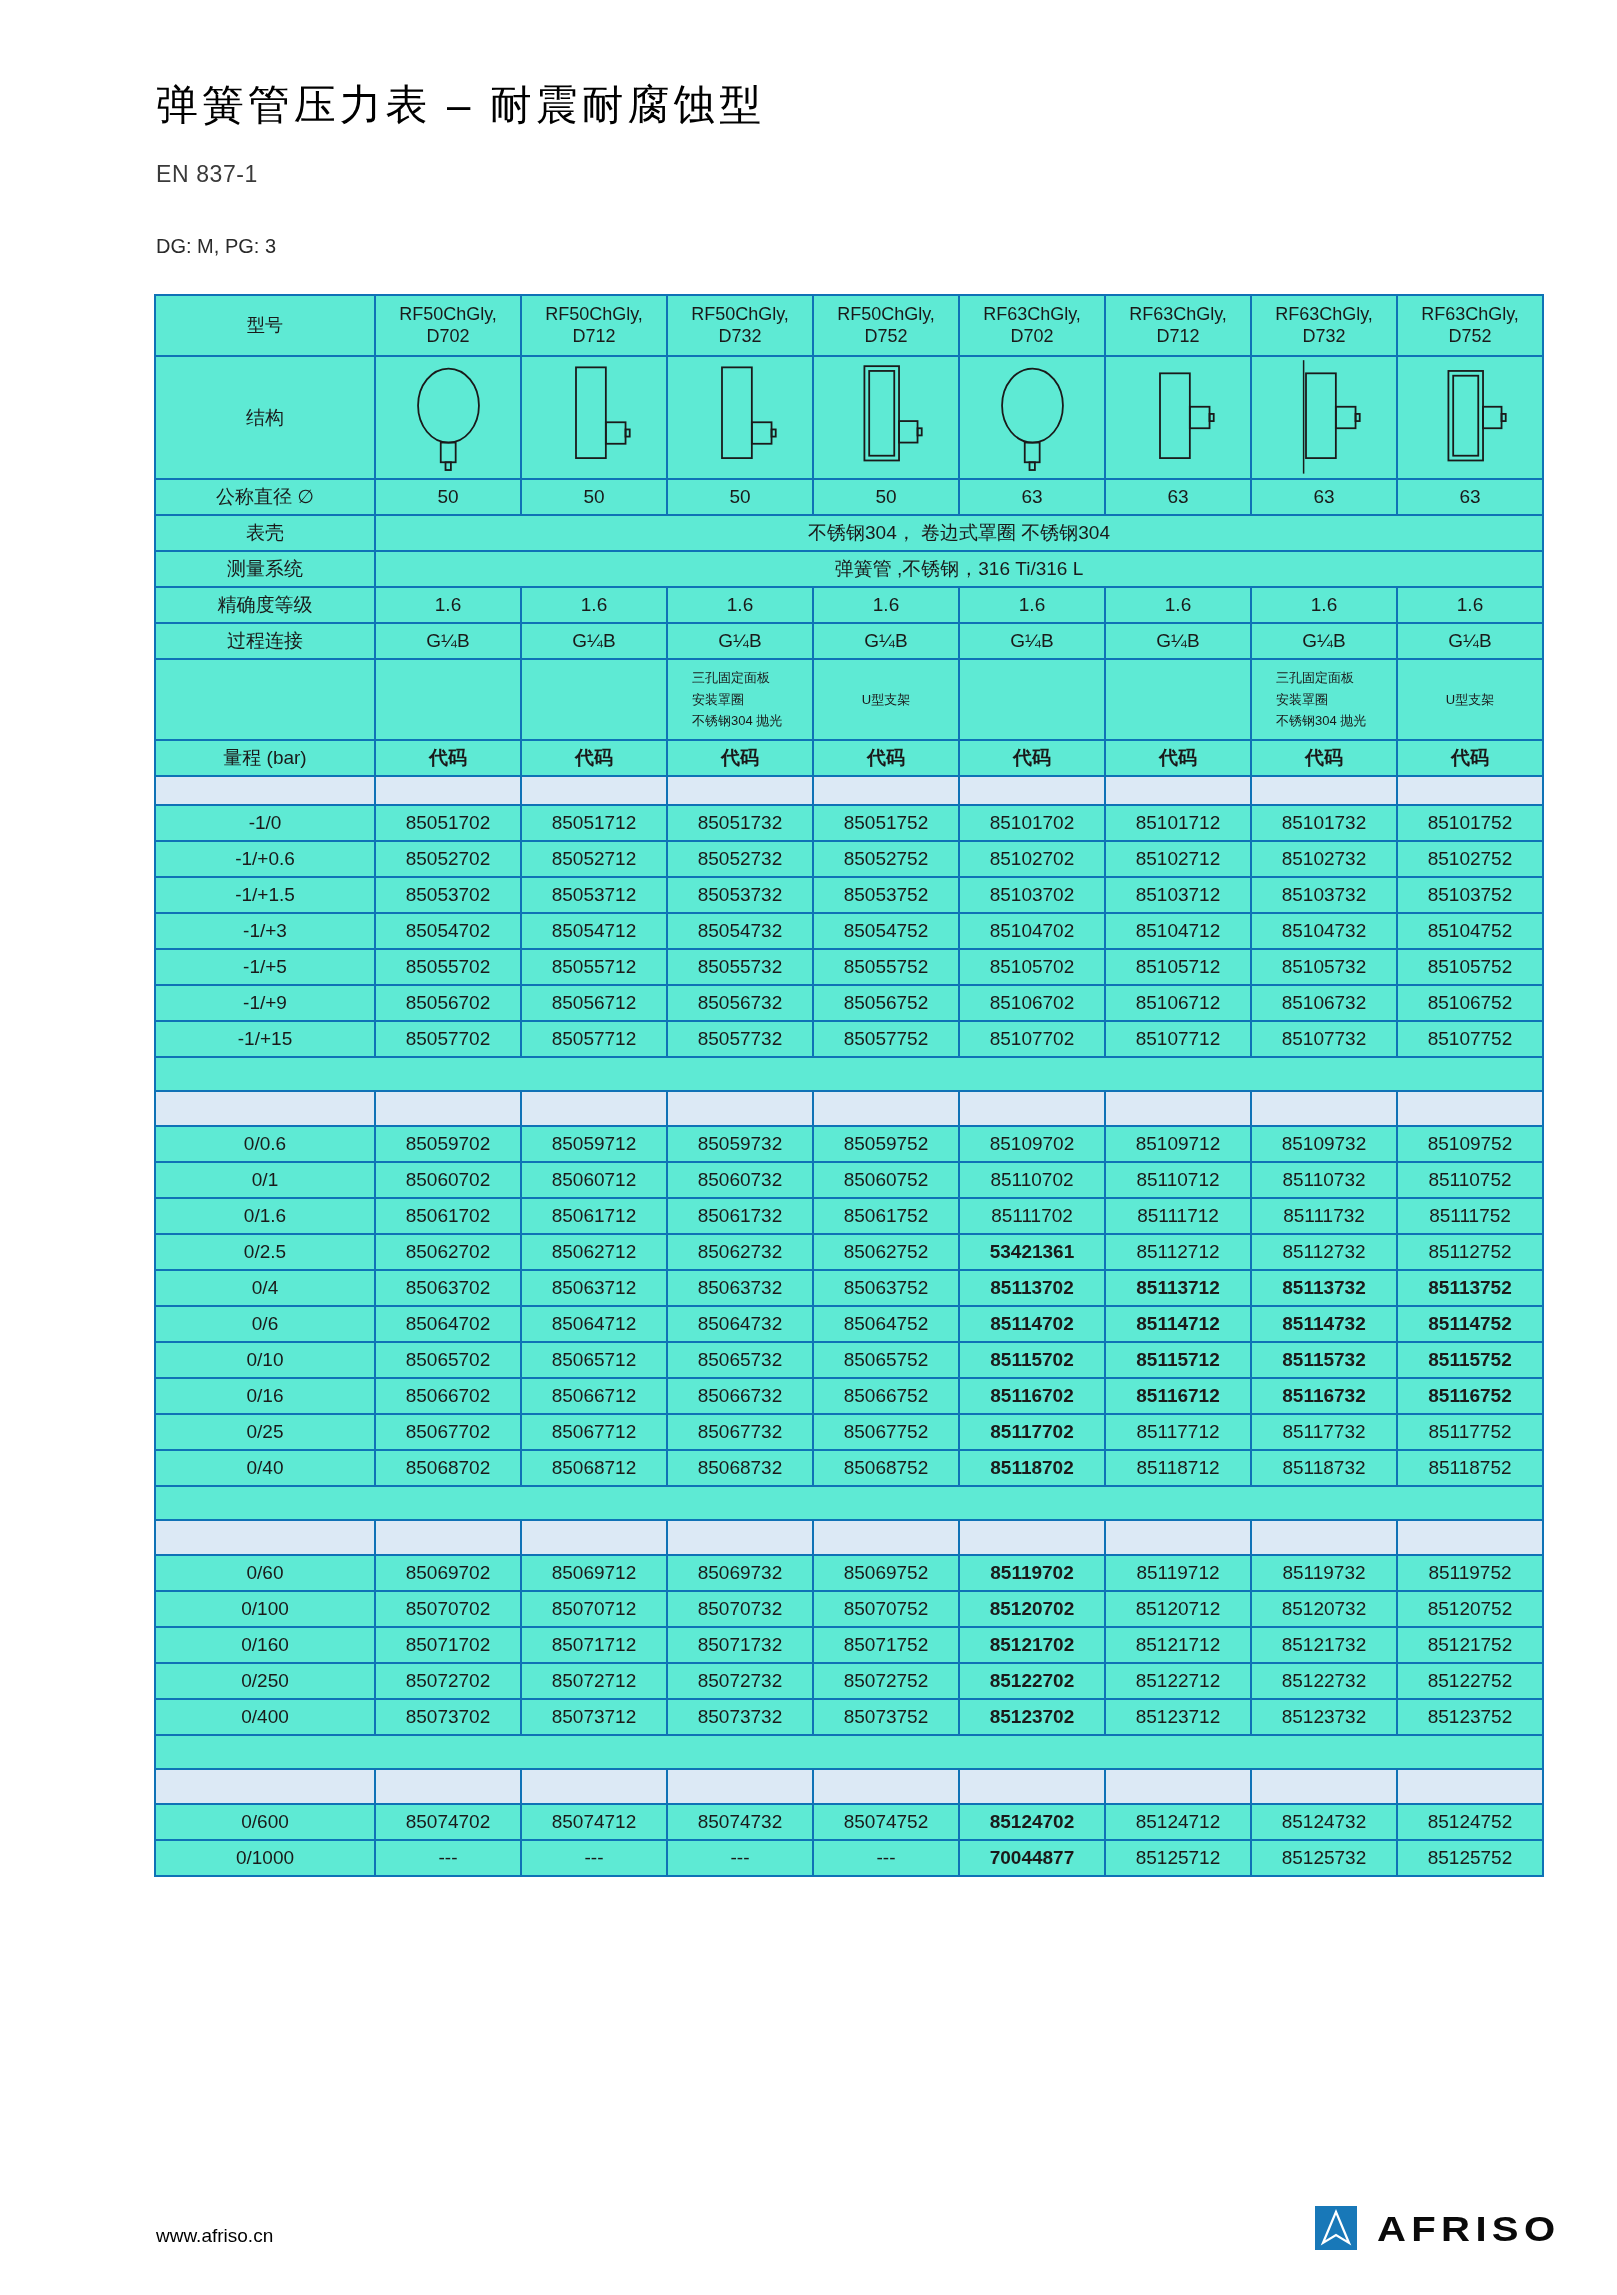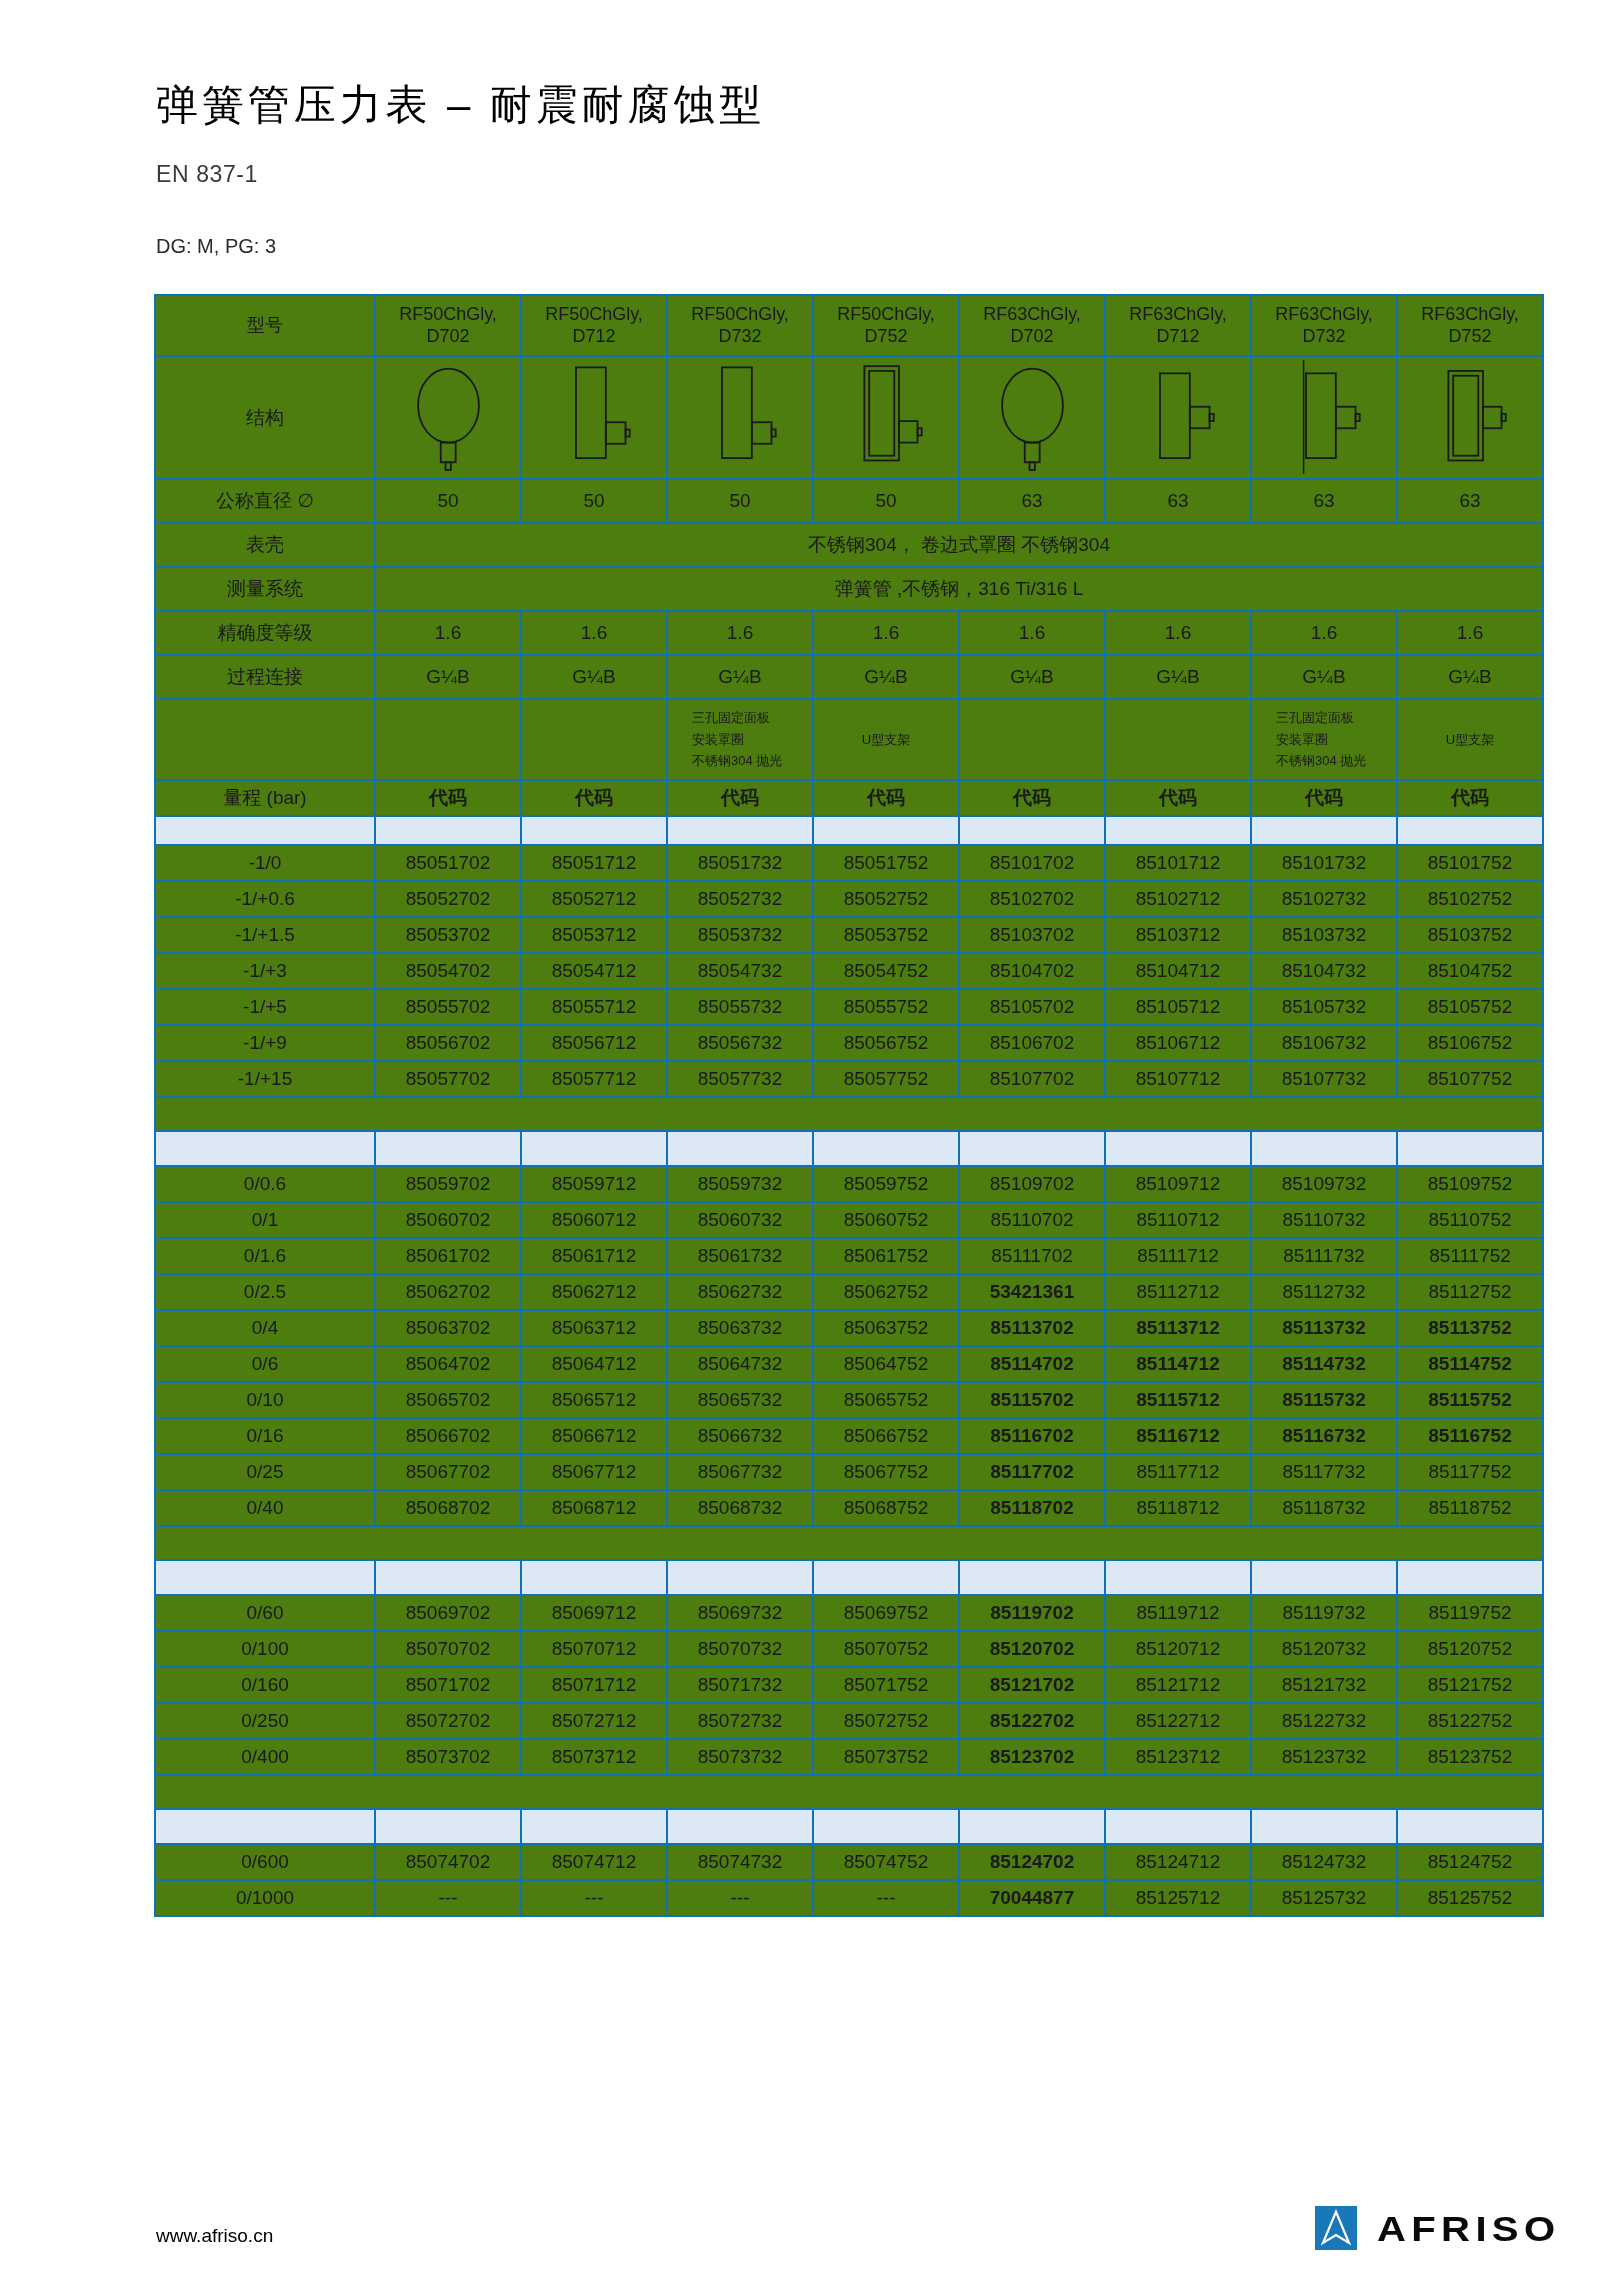--- a/index.html
+++ b/index.html
@@ -26,33 +26,33 @@
     font-size:23px;color:#3a3a3a;letter-spacing:0.6px;
   }
   .dgpg{
     position:absolute;left:156px;top:235px;
     font-size:20px;color:#2a2a2a;
   }
   table.main{
     position:absolute;left:154px;top:294px;
     width:1390px;
     border-collapse:collapse;table-layout:fixed;
-    background:#4d7c0f;
+    background:#5eead4;
   }
   table.main td{
     border:2.6px solid var(--blue);
     text-align:center;vertical-align:middle;
     font-size:19px;color:var(--ink);
     padding:0;
     overflow:hidden;
   }
   td.lbl{text-align:left;padding-left:14.3px;}
   tr.r-models td{height:61px;font-size:18px;line-height:1.2;}
   tr.r-struct td{height:123px;}
-  tr.r-attr td{height:44px;}
+  tr.r-attr td{height:36px;}
   tr.r-notes td{height:81px;font-size:13px;line-height:1.65;vertical-align:middle;}
   tr.r-notes td.note-multi{text-align:left;padding-left:24px;white-space:pre-line;}
   tr.r-range td{height:36px;}
   td.code-head{font-weight:bold;}
   tr.r-sep-blue td{height:29px;background:var(--lightblue);}
   tr.r-sep-blue.tall td{height:35px;}
   tr.r-sep-white td{height:34px;border-left:none;border-right:none;}
   tr.r-sep-white td:first-child{border-left:2.6px solid var(--blue);}
   tr.r-sep-white td:last-child{border-right:2.6px solid var(--blue);}
   tr.r-data td{height:36px;}

